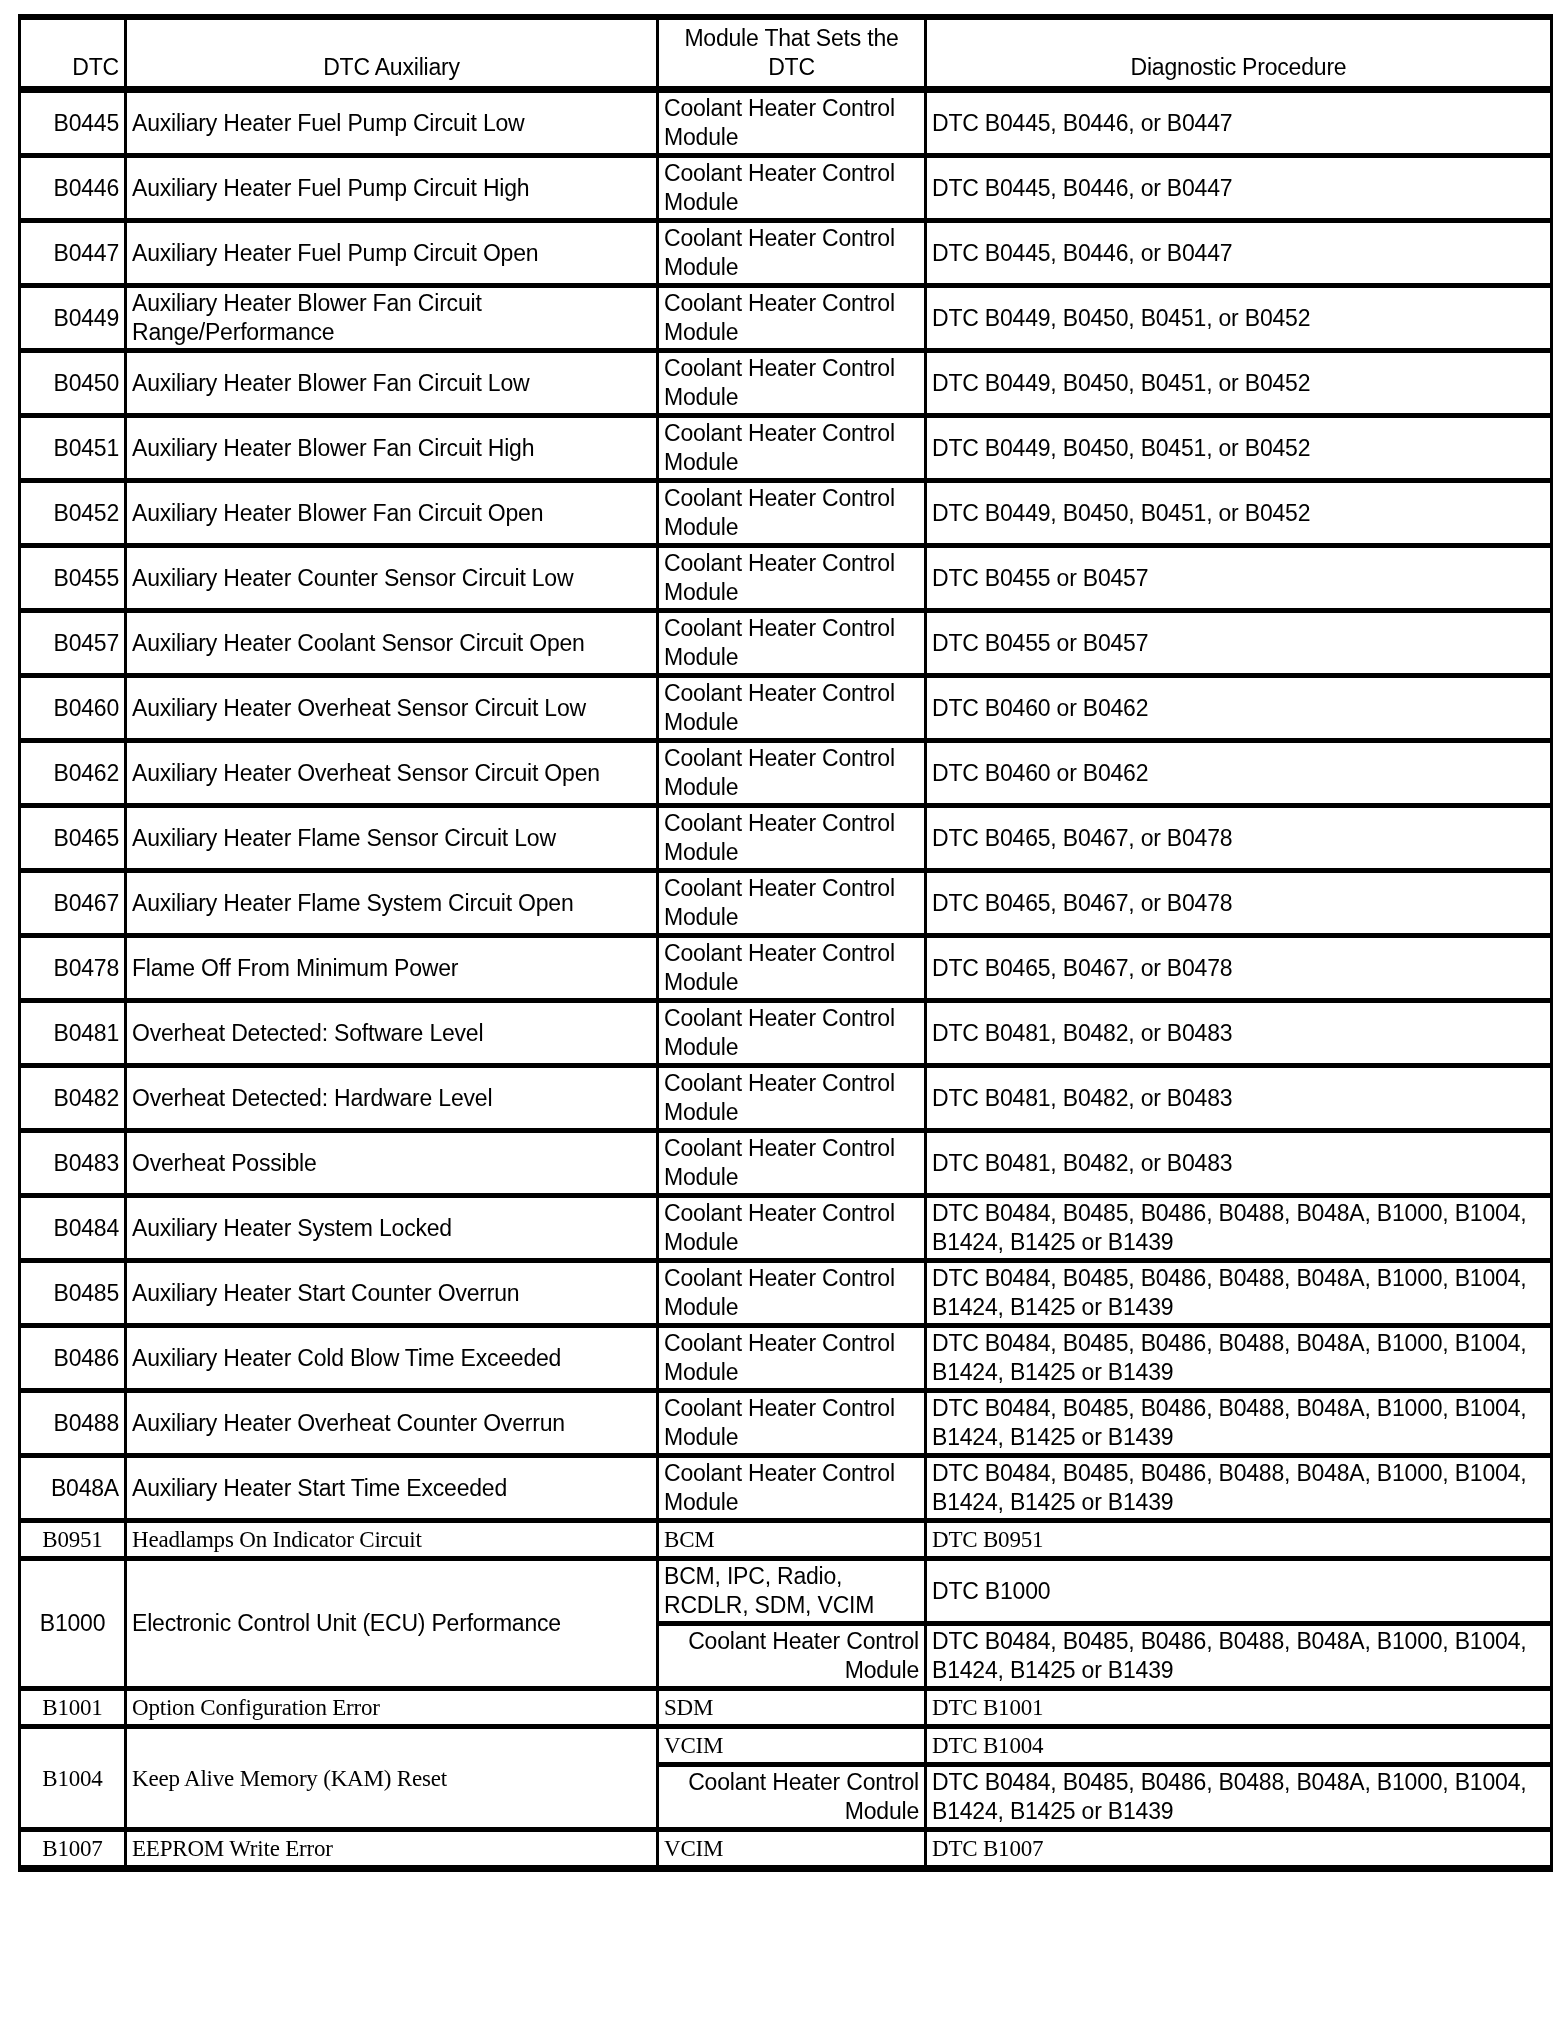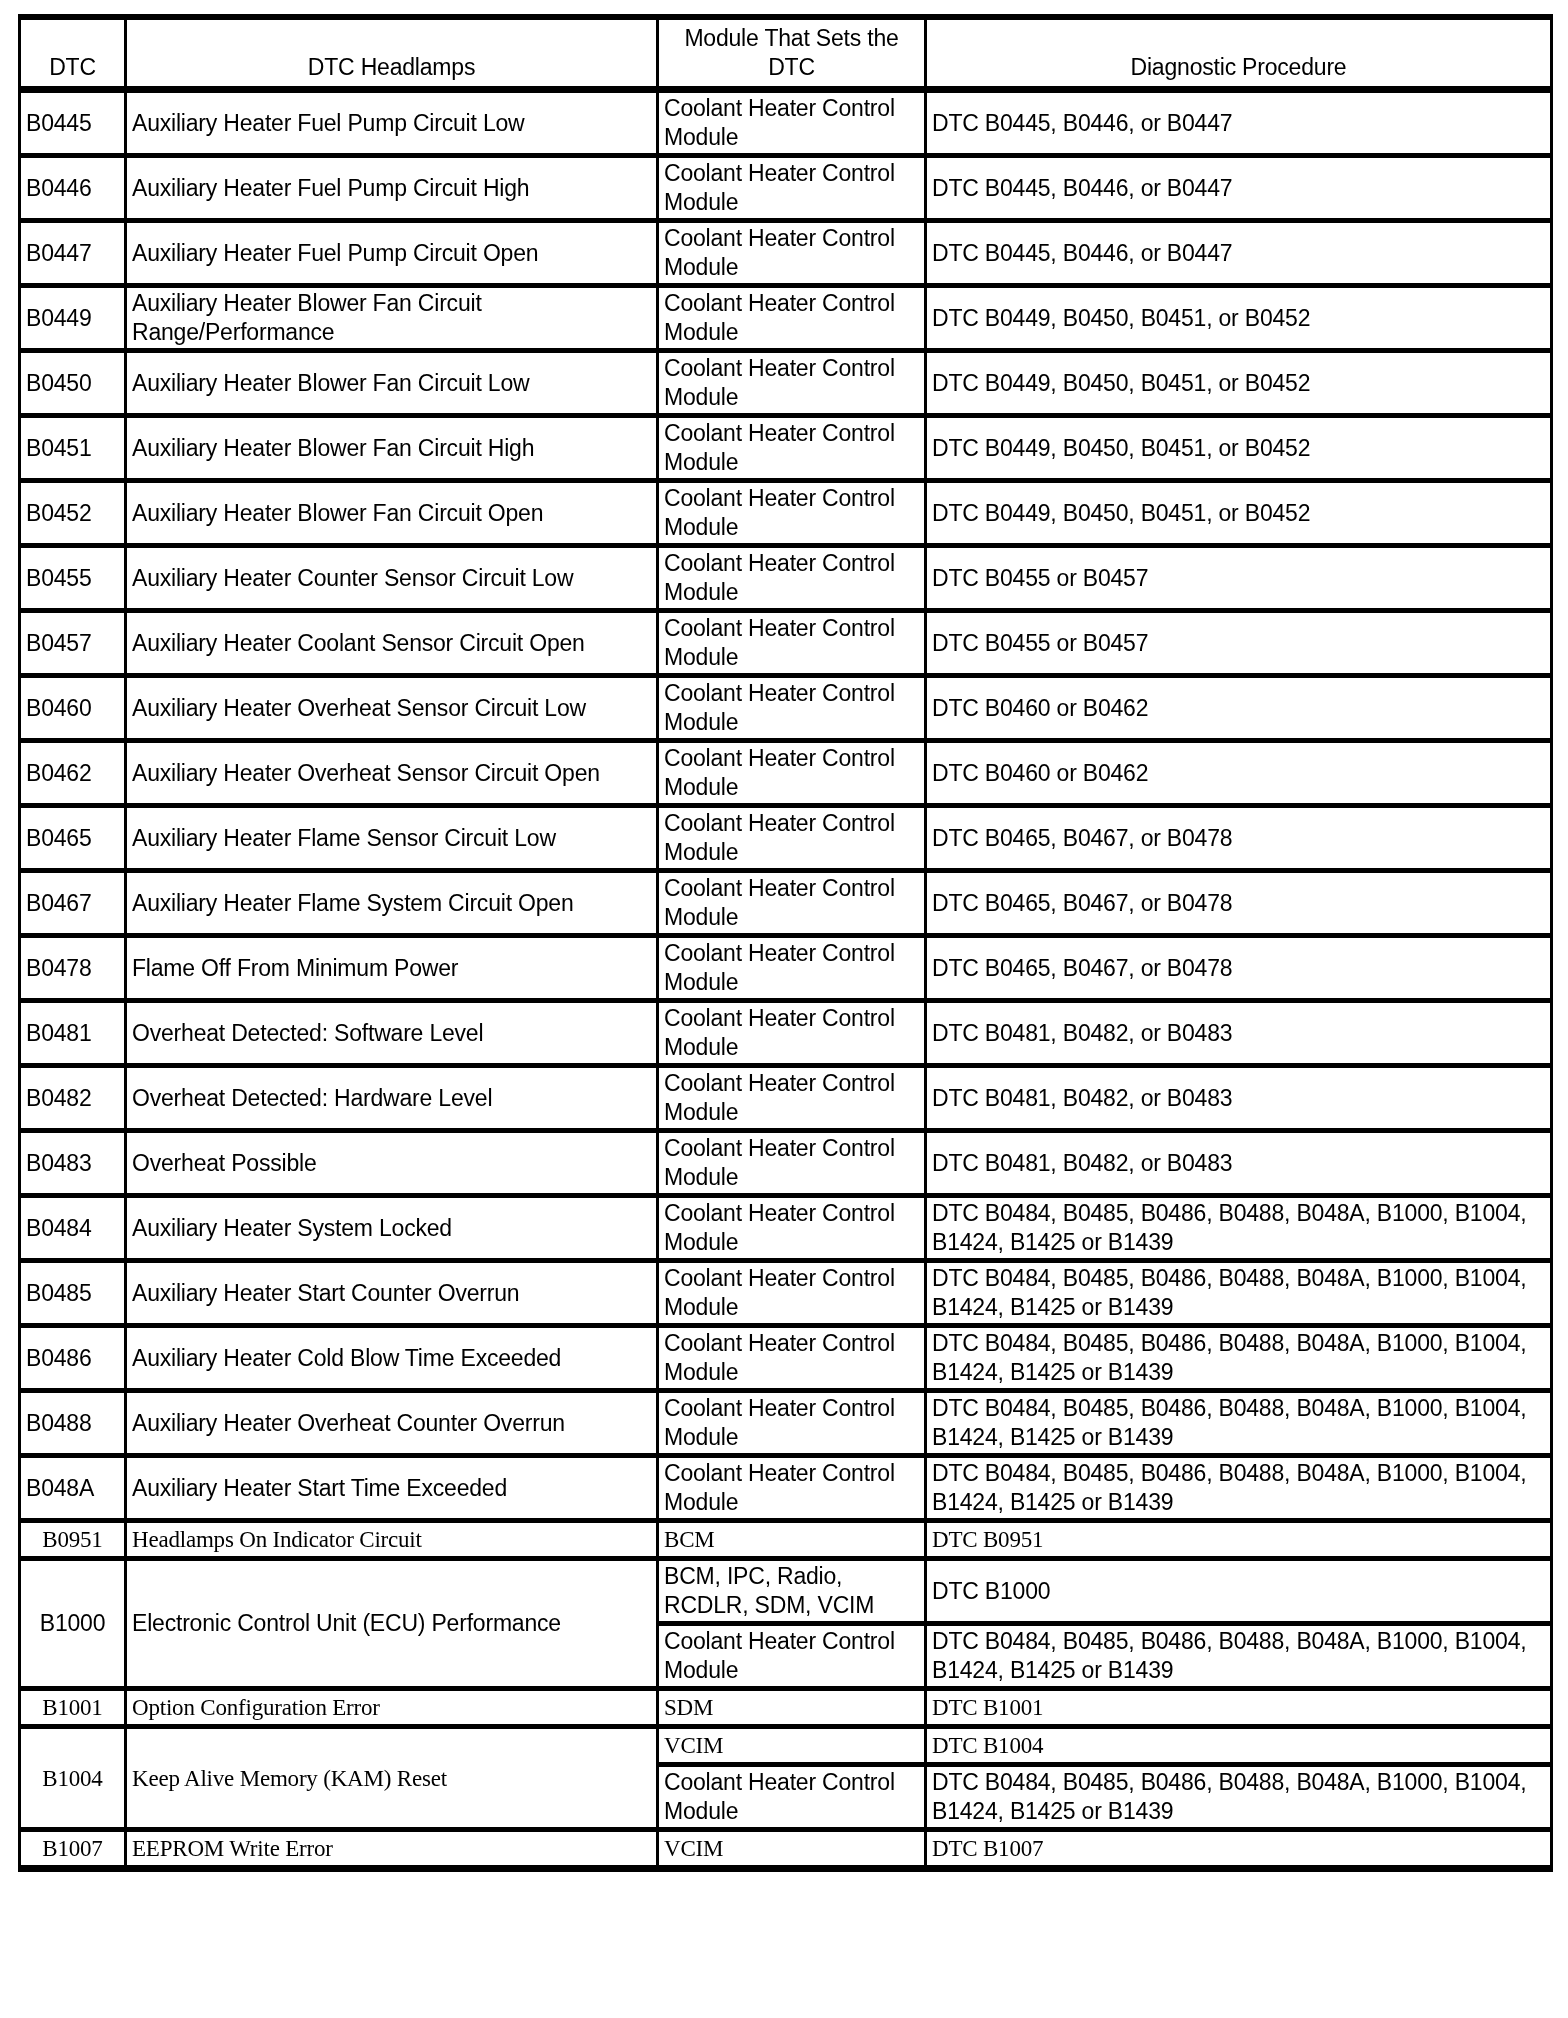--- a/index.html
+++ b/index.html
@@ -34,37 +34,37 @@
     vertical-align: bottom;
     height: 62px;
     padding-bottom: 4px;
     border-top-width: 6px;
     border-bottom-width: 7px;
   }
   table.dtc tbody tr.std td { height: 60px; }
   table.dtc tbody tr.short td { height: 33px; font-family: Liberation Serif, serif; }
   table.dtc tbody td.code-center { text-align: center; }
   table.dtc tbody tr:last-child td { border-bottom-width: 7px; }
-  table.dtc th:first-child, table.dtc td:first-child { border-left-width: 3px; }
+  table.dtc th:first-child, table.dtc td:first-child { border-left-width: 3px; text-align: right; }
 </style>
 </head>
 <body>
 
 <div class="wrap">
   <table class="dtc">
     <colgroup>
         <col class="c1">
         <col class="c2">
         <col class="c3">
         <col class="c4">
       </colgroup>
     <thead>
       <tr>
         <th>DTC</th>
-        <th>DTC Headlamps</th>
+        <th>DTC Auxiliary</th>
         <th>Module That Sets the DTC</th>
         <th>Diagnostic Procedure</th>
       </tr>
     </thead>
     <tbody id="tbody">
         <tr class="std">
           <td>B0445</td>
           <td>Auxiliary Heater Fuel Pump Circuit Low</td>
           <td>Coolant Heater Control Module</td>
           <td>DTC B0445, B0446, or B0447</td>

